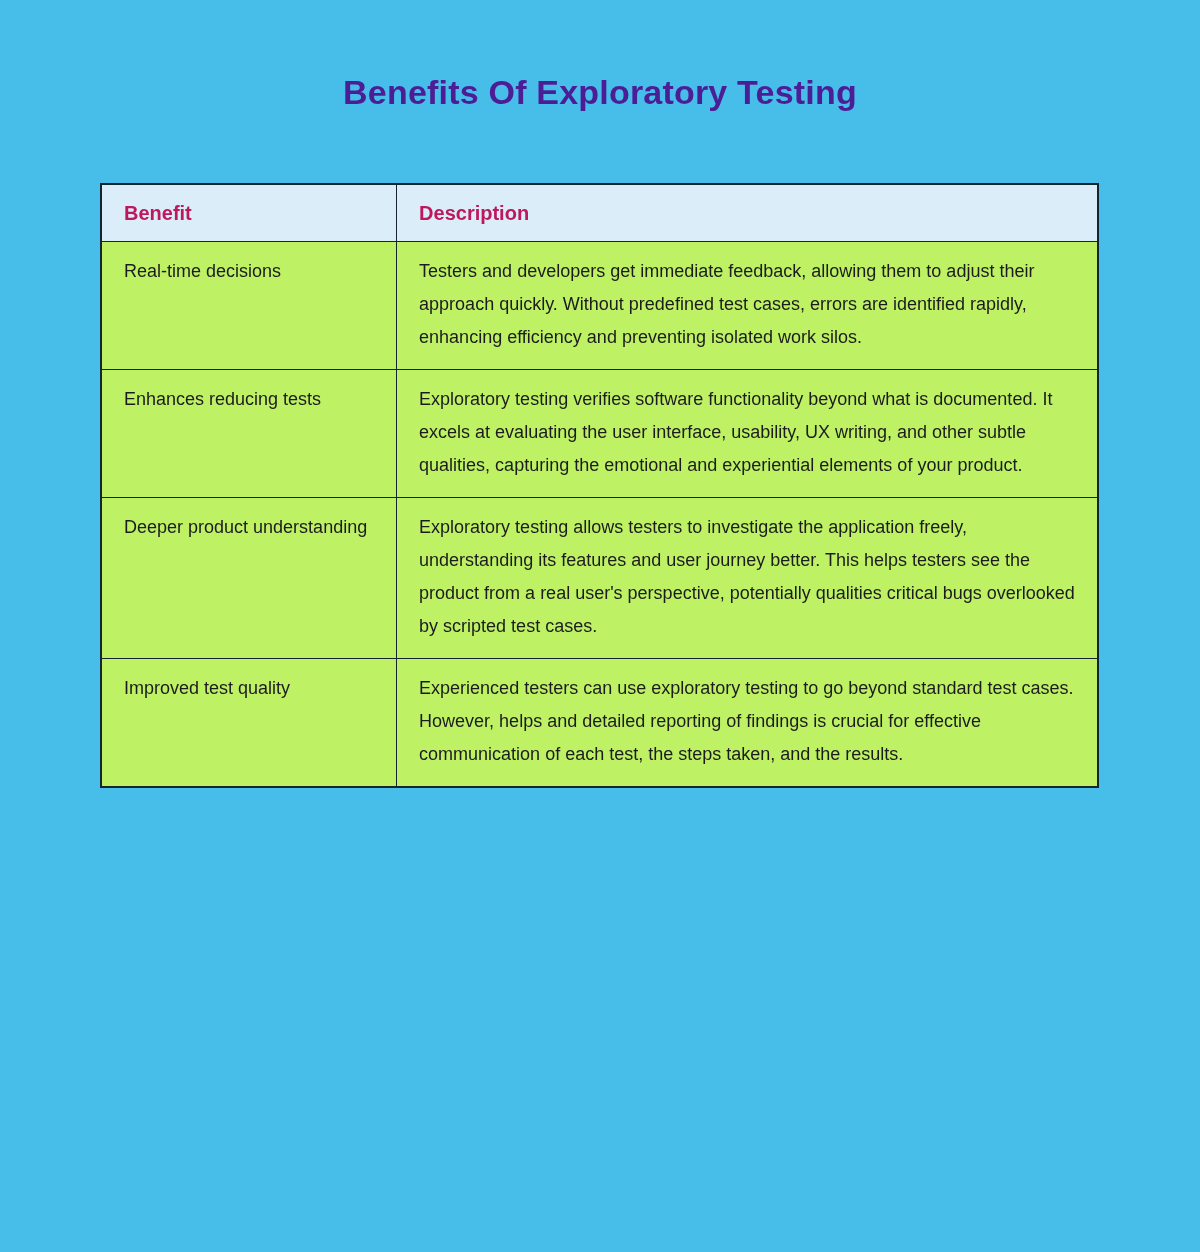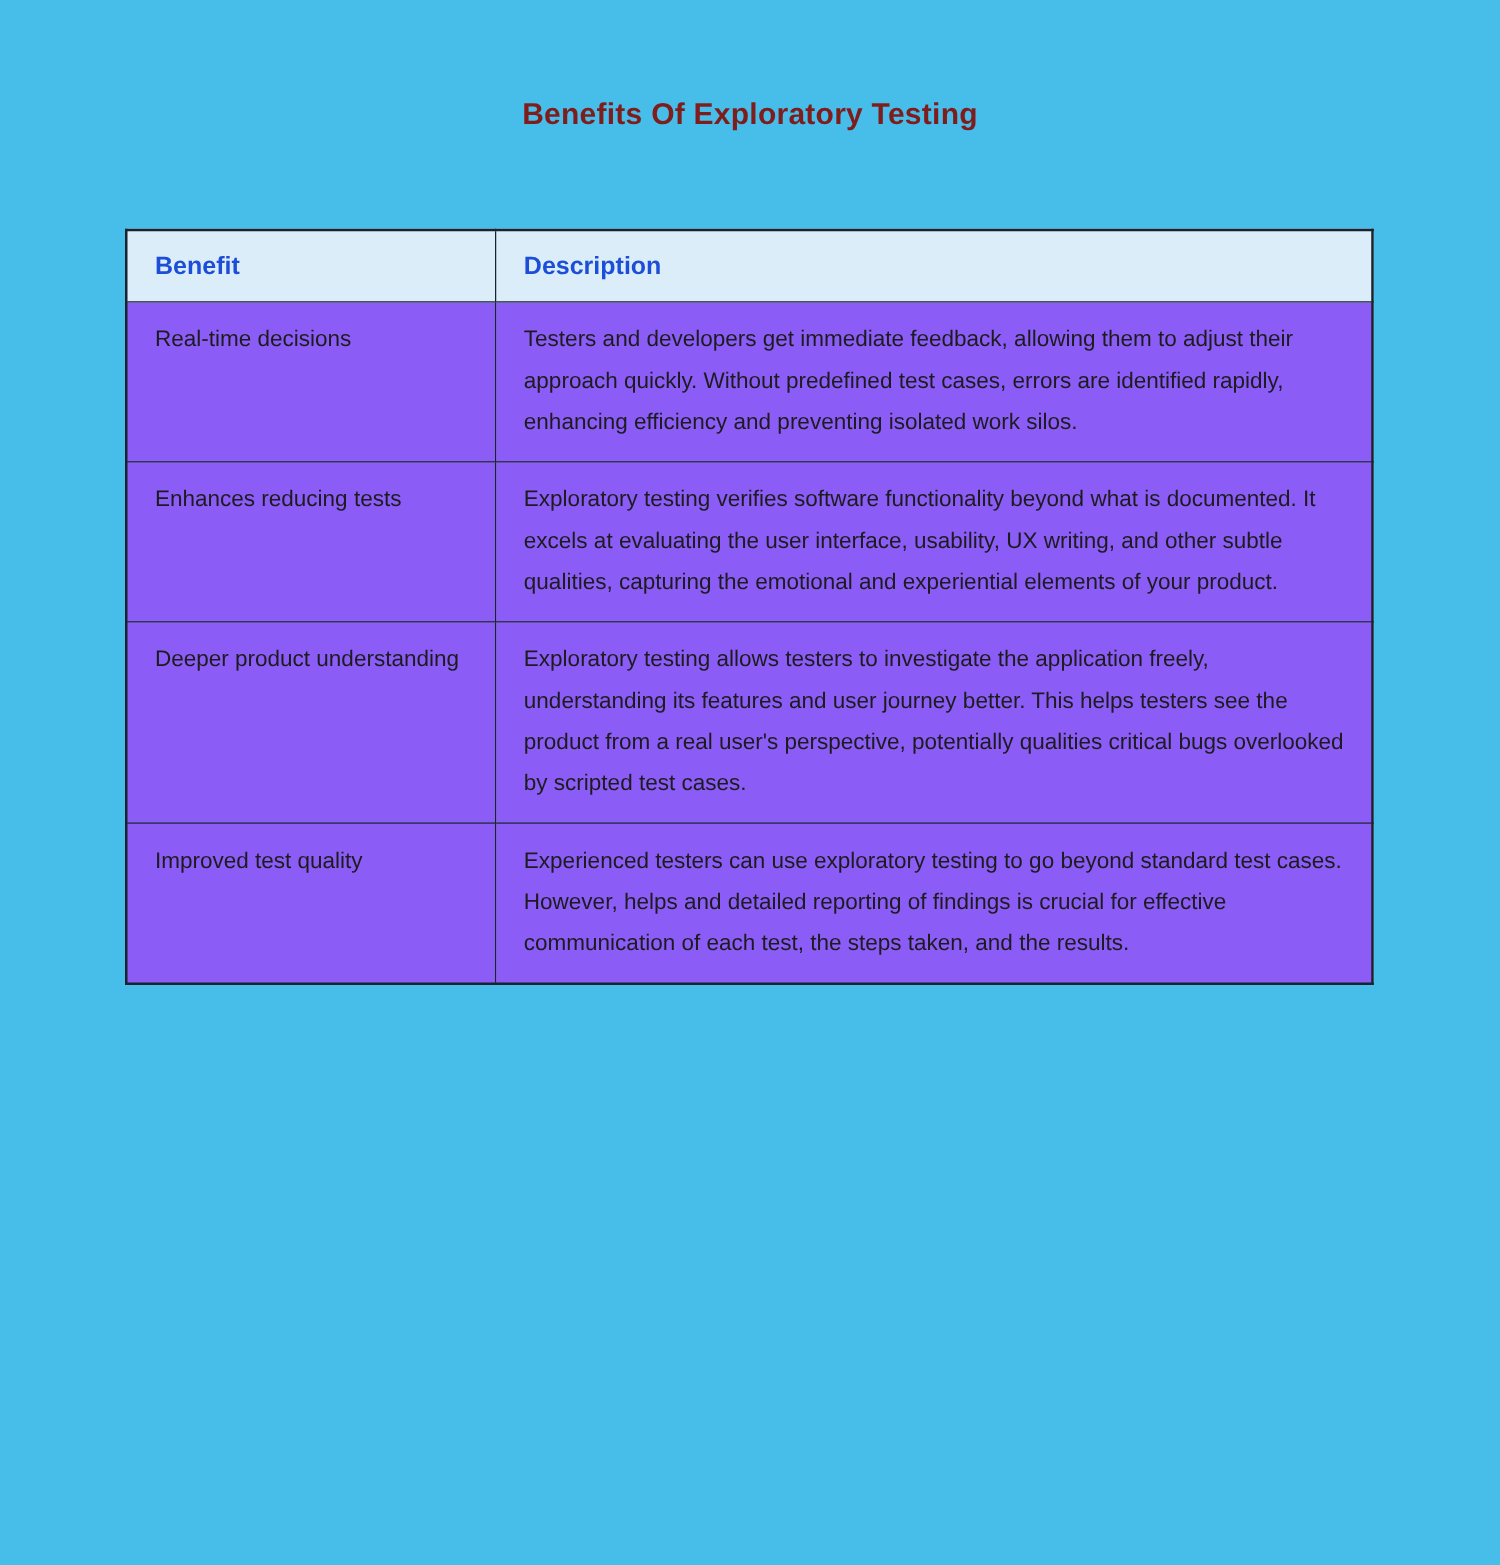--- a/index.html
+++ b/index.html
@@ -11,49 +11,49 @@
   }
   .page {
     width: 1200px;
     height: 1252px;
     background: #46BEE9;
     overflow: hidden;
   }
   .page-title {
     margin-top: 70px;
     text-align: center;
-    color: #7f1d1d;
-    font-size: 24px;
+    color: #4c1d95;
+    font-size: 34px;
     font-weight: 700;
     letter-spacing: 0.2px;
     line-height: 44px;
   }
   table.benefits-table {
     border-collapse: collapse;
     width: 999px;
     margin: 69px 0 0 100px;
     border: 2px solid #17232F;
     background: #FFFFFF;
   }
   table.benefits-table th,
   table.benefits-table td {
     border: 1.5px solid #17232F;
   }
   table.benefits-table th {
     background: #DBEDF9;
-    color: #1d4ed8;
+    color: #be185d;
     font-size: 20px;
     font-weight: 700;
     text-align: left;
     vertical-align: middle;
     padding: 14px 20px 14px 22px;
     line-height: 28px;
   }
   table.benefits-table td {
-    background: #8b5cf6;
+    background: #bef264;
     color: #1C1C1E;
     font-size: 18px;
     font-weight: 400;
     text-align: left;
     vertical-align: top;
     padding: 13px 20px 15px 22px;
     line-height: 33px;
   }
   col.col-benefit { width: 296px; }
   col.col-description { width: 703px; }

